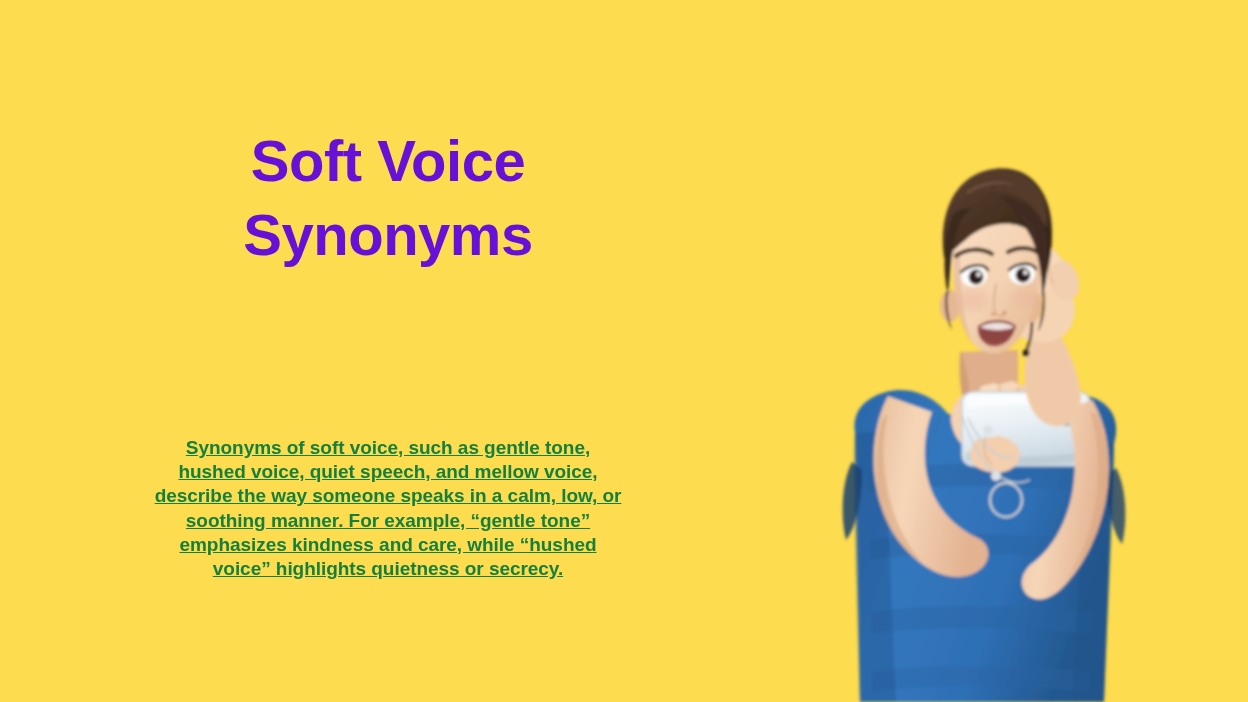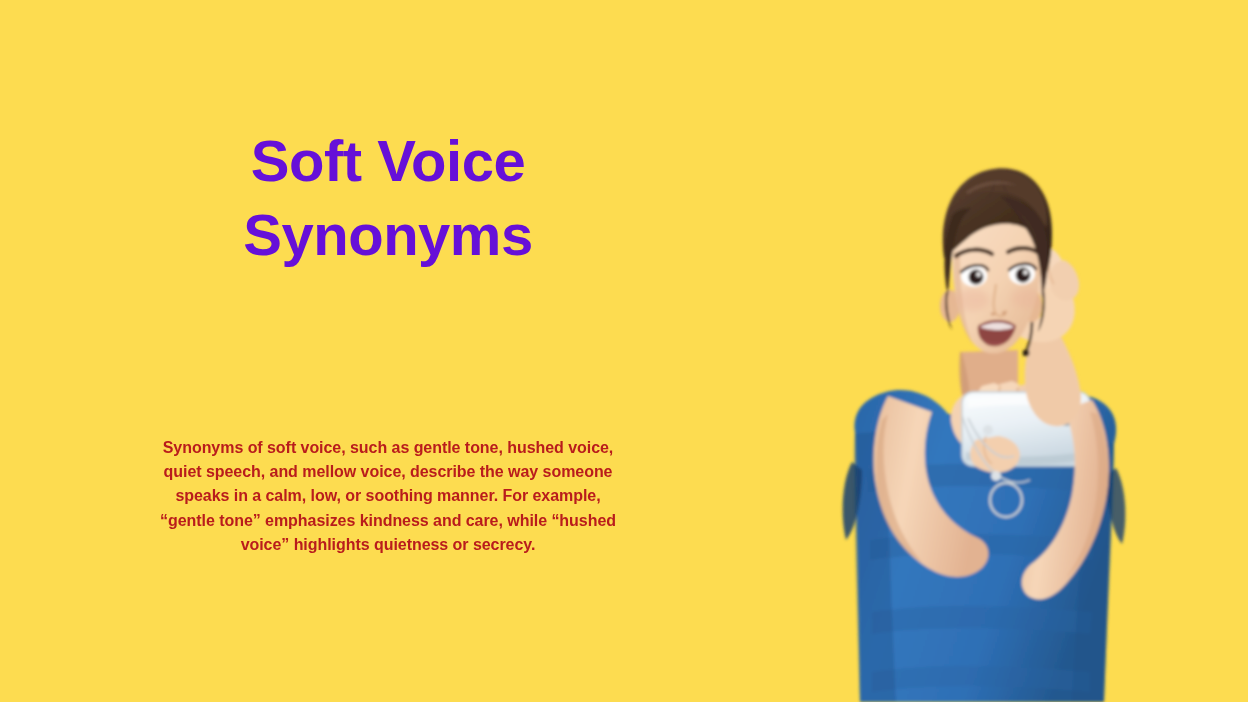--- a/index.html
+++ b/index.html
@@ -46,25 +46,26 @@
     letter-spacing: -0.5px;
     white-space: pre-line;
   }
 
   .slide-body {
     position: absolute;
     left: 145px;
     top: 436px;
     width: 470px;
     text-align: center;
-    color: #b91c1c;
-    font-size: 16px;
+    color: #15803d;
+    font-size: 19px;
     font-weight: bold;
     line-height: 24.2px;
     letter-spacing: -0.05px;
+    text-decoration: underline;
   }
 
   
   .figure-layer {
     position: absolute;
     left: 700px;
     top: 0;
     width: 548px;
     height: 702px;
     overflow: hidden;

